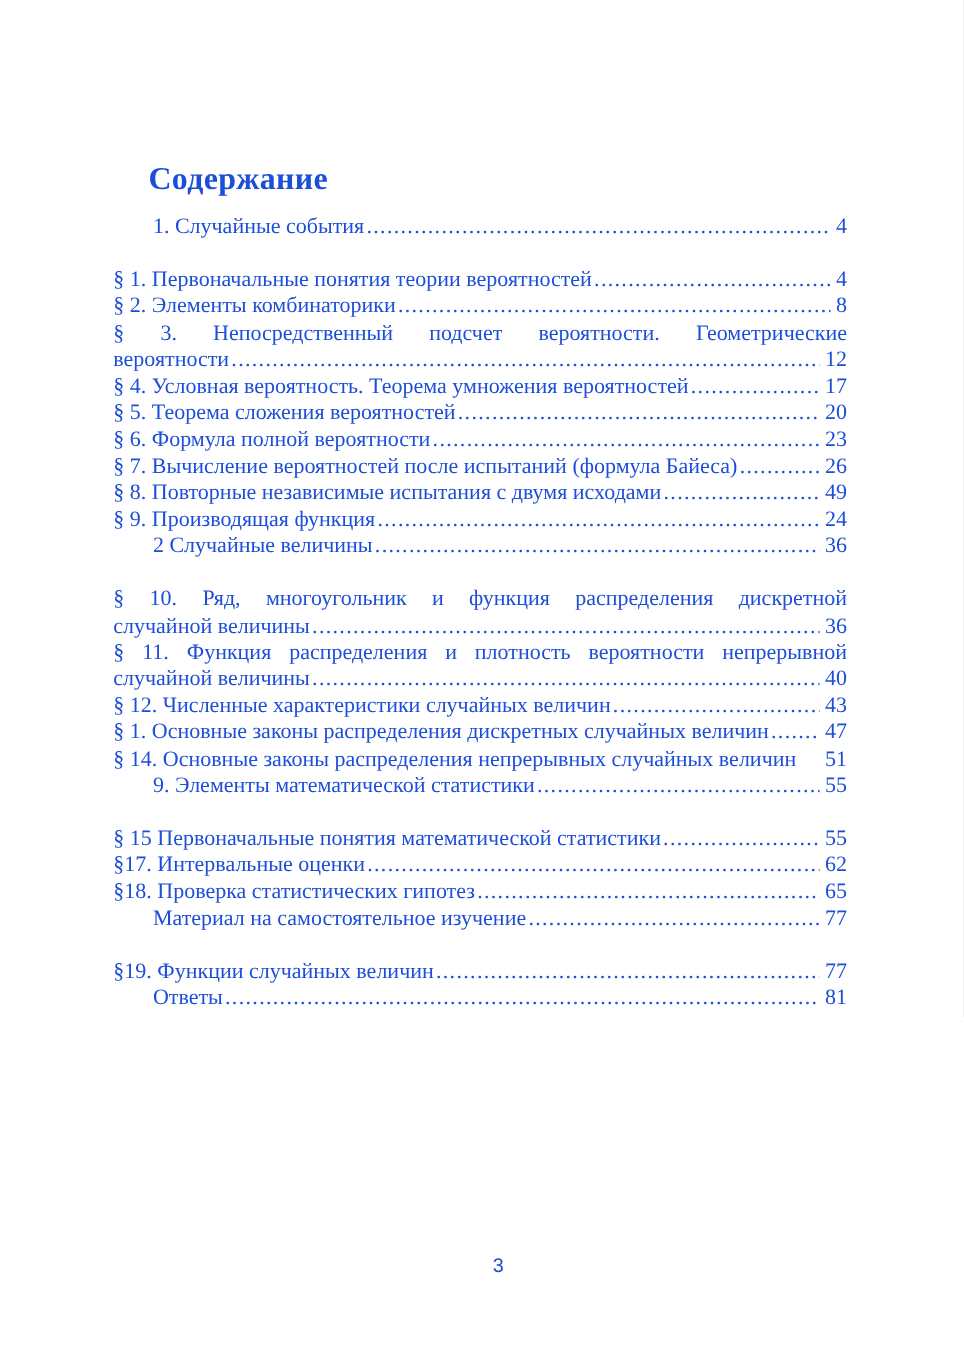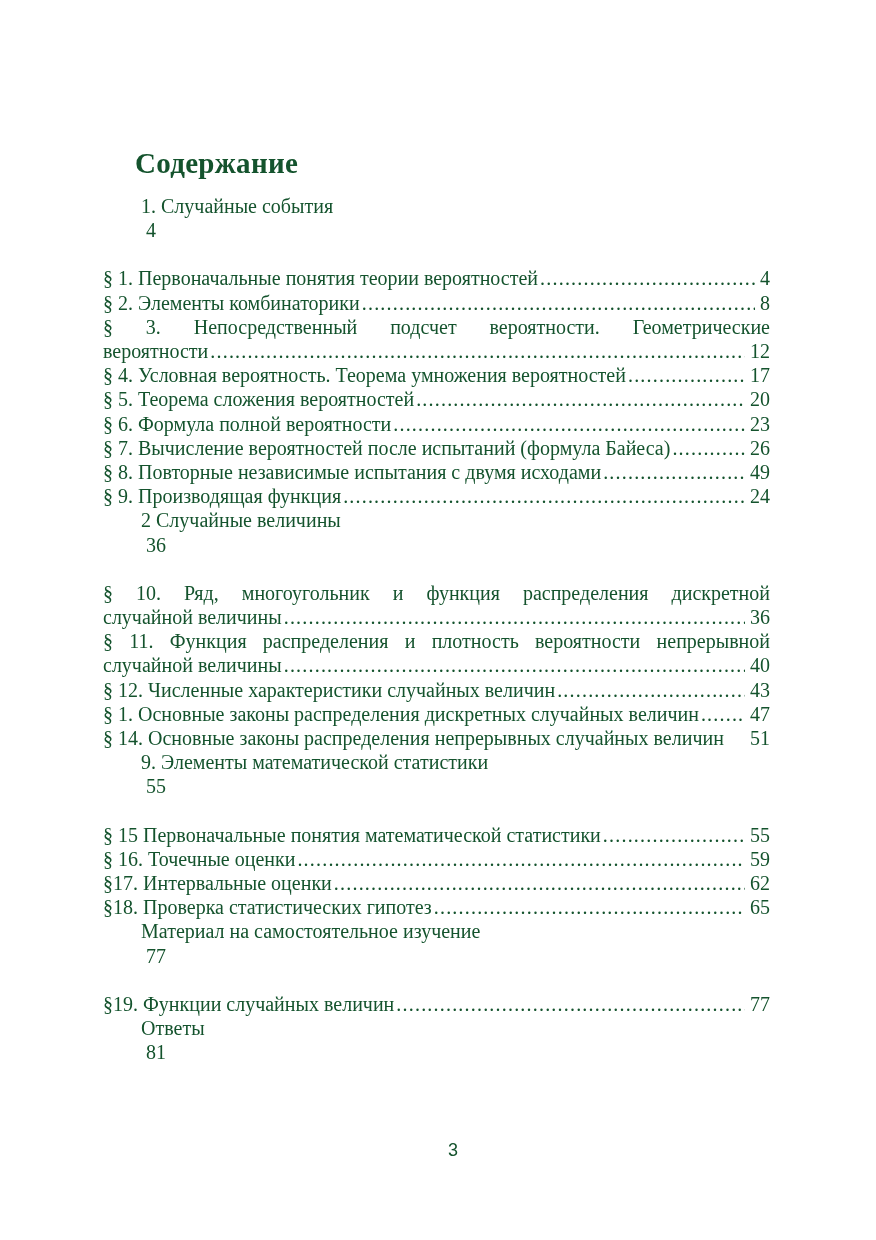--- a/index.html
+++ b/index.html
@@ -2,21 +2,21 @@
 <html><head>
 <meta charset="utf-8">
 <style>
   html, body { margin: 0; padding: 0; background: #e8e8e8; }
   .page {
     position: relative;
     width: 876px;
     height: 1240px;
     margin: 0 auto;
     background: #ffffff;
-    color: #14532d;
+    color: #1d4ed8;
     font-family: "Liberation Serif", serif;
     overflow: hidden;
   }
   .toc-title {
     position: absolute;
     left: 135px;
     top: 146px;
     margin: 0;
     font-size: 29px;
     line-height: 34px;
@@ -32,21 +32,21 @@
     line-height: 24.2px;
   }
   .toc-entry { margin: 0; }
   .toc-entry.gap { margin-top: 24px; }
   .toc-entry.indent .row { padding-left: 36px; }
   .row {
     display: flex;
     align-items: baseline;
     width: 100%;
   }
-  .toc-entry.indent .row { width: auto; flex-direction: column; }
+  .toc-entry.indent .row { width: auto; }
   .t {
     flex: 0 1 auto;
     min-width: 0;
     overflow: hidden;
     white-space: nowrap;
   }
   .dots {
     flex: 1 1 0;
     min-width: 0;
     overflow: hidden;
@@ -209,27 +209,20 @@
       </div>
       <div class="toc-entry gap">
         <div class="row">
           <span class="t">§ 15 Первоначальные понятия математической статистики</span>
           <span class="dots"></span>
           <span class="pg">55</span>
         </div>
       </div>
       <div class="toc-entry">
         <div class="row">
-          <span class="t">§ 16. Точечные оценки</span>
-          <span class="dots"></span>
-          <span class="pg">59</span>
-        </div>
-      </div>
-      <div class="toc-entry">
-        <div class="row">
           <span class="t">§17. Интервальные оценки</span>
           <span class="dots"></span>
           <span class="pg">62</span>
         </div>
       </div>
       <div class="toc-entry">
         <div class="row">
           <span class="t">§18. Проверка статистических гипотез</span>
           <span class="dots"></span>
           <span class="pg">65</span>

